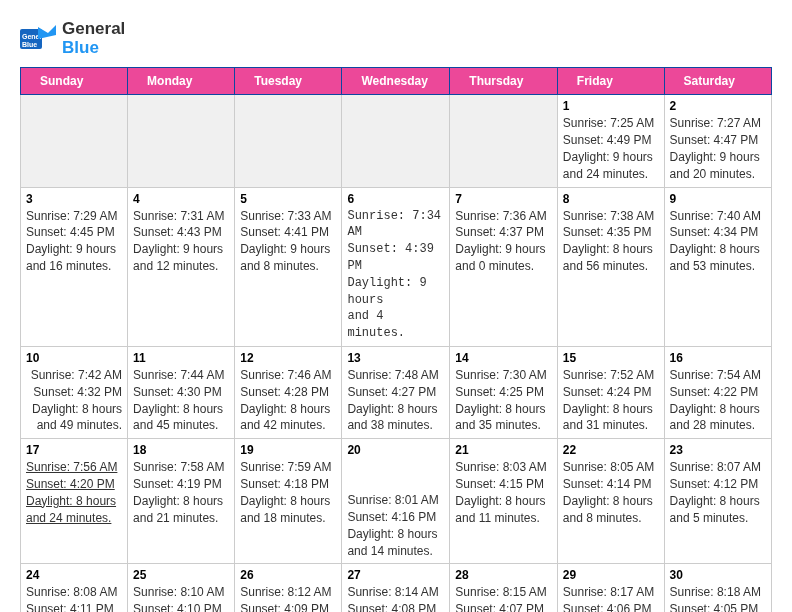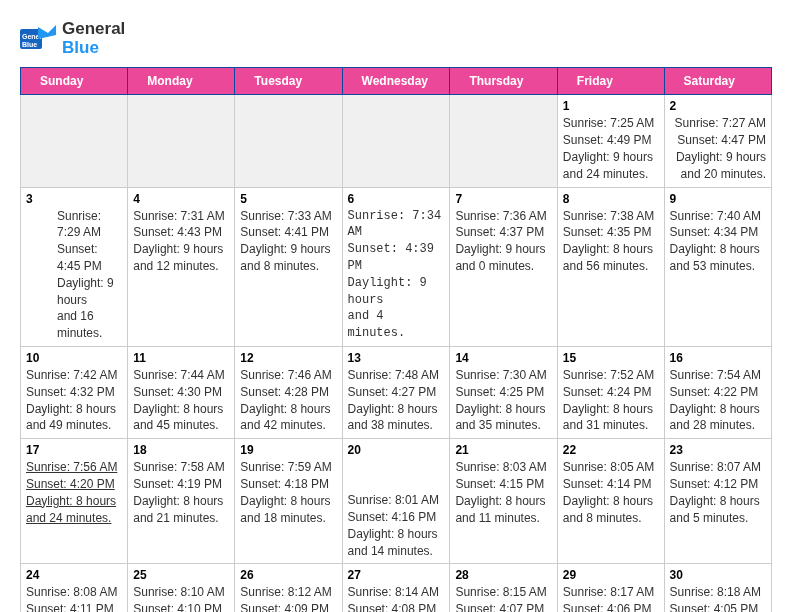--- a/index.html
+++ b/index.html
@@ -117,30 +117,30 @@
         <td class="shaded"></td>
         <td>
           <span class="day-num">1</span>
           <div class="day-info" style="white-space: pre-line;">Sunrise: 7:25 AM
 Sunset: 4:49 PM
 Daylight: 9 hours
 and 24 minutes.</div>
         </td>
         <td>
           <span class="day-num">2</span>
-          <div class="day-info" style="white-space: pre-line; text-align: right;">Sunrise: 7:27 AM
+          <div class="day-info" style="white-space: pre-line;">Sunrise: 7:27 AM
 Sunset: 4:47 PM
 Daylight: 9 hours
 and 20 minutes.</div>
         </td>
       </tr>
       <tr>
         <td>
           <span class="day-num">3</span>
-          <div class="day-info" style="white-space: pre-line; margin-left: 31px;">Sunrise: 7:29 AM
+          <div class="day-info" style="white-space: pre-line;">Sunrise: 7:29 AM
 Sunset: 4:45 PM
 Daylight: 9 hours
 and 16 minutes.</div>
         </td>
         <td>
           <span class="day-num">4</span>
           <div class="day-info" style="white-space: pre-line;">Sunrise: 7:31 AM
 Sunset: 4:43 PM
 Daylight: 9 hours
 and 12 minutes.</div>
@@ -177,21 +177,21 @@
           <span class="day-num">9</span>
           <div class="day-info" style="white-space: pre-line;">Sunrise: 7:40 AM
 Sunset: 4:34 PM
 Daylight: 8 hours
 and 53 minutes.</div>
         </td>
       </tr>
       <tr>
         <td>
           <span class="day-num">10</span>
-          <div class="day-info" style="white-space: pre-line;">Sunrise: 7:42 AM
+          <div class="day-info" style="white-space: pre-line; text-align: right;">Sunrise: 7:42 AM
 Sunset: 4:32 PM
 Daylight: 8 hours
 and 49 minutes.</div>
         </td>
         <td>
           <span class="day-num">11</span>
           <div class="day-info" style="white-space: pre-line;">Sunrise: 7:44 AM
 Sunset: 4:30 PM
 Daylight: 8 hours
 and 45 minutes.</div>

